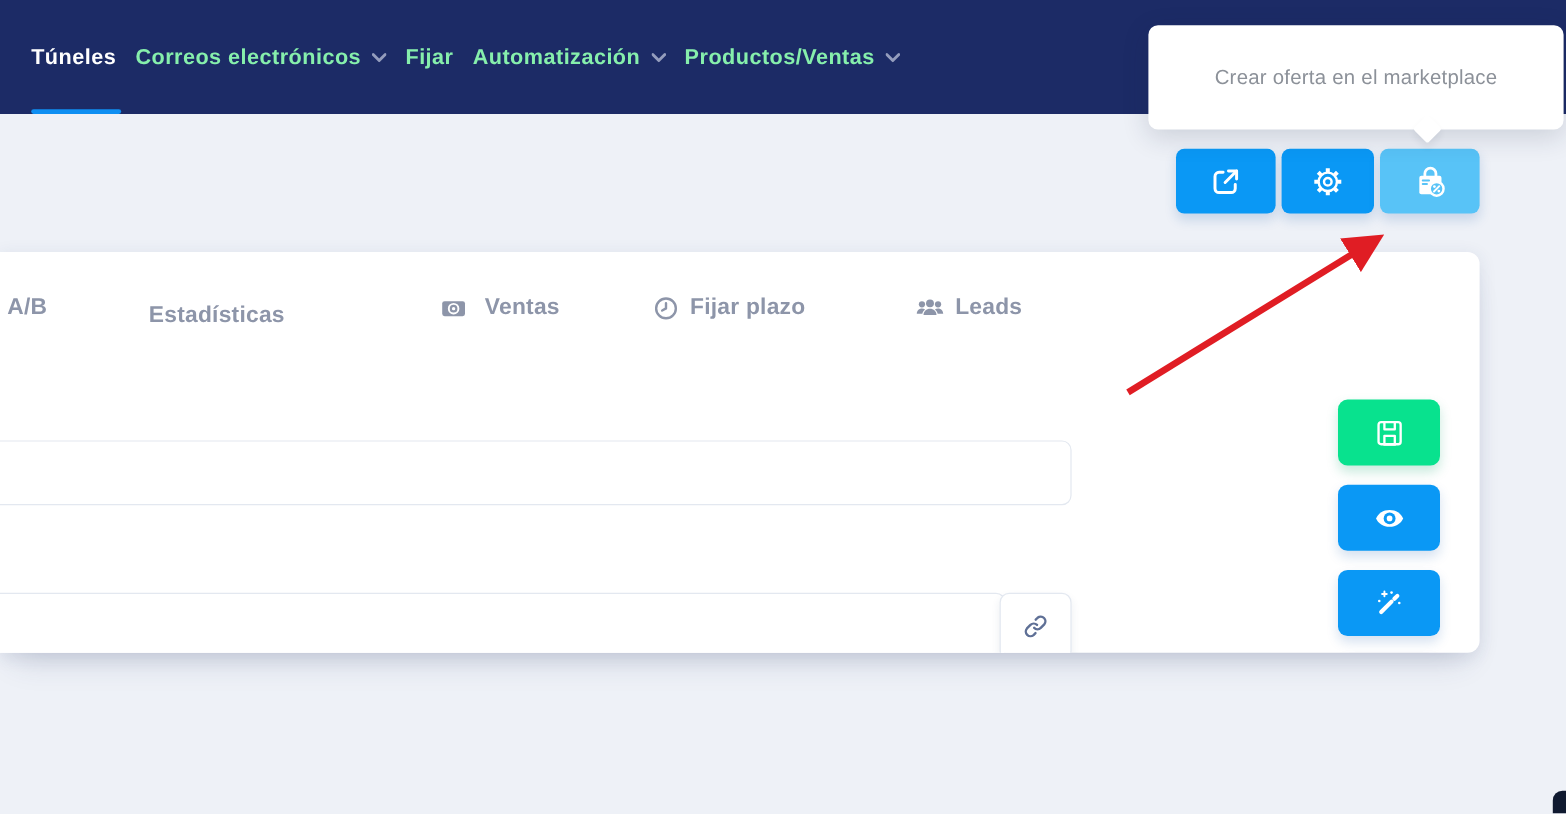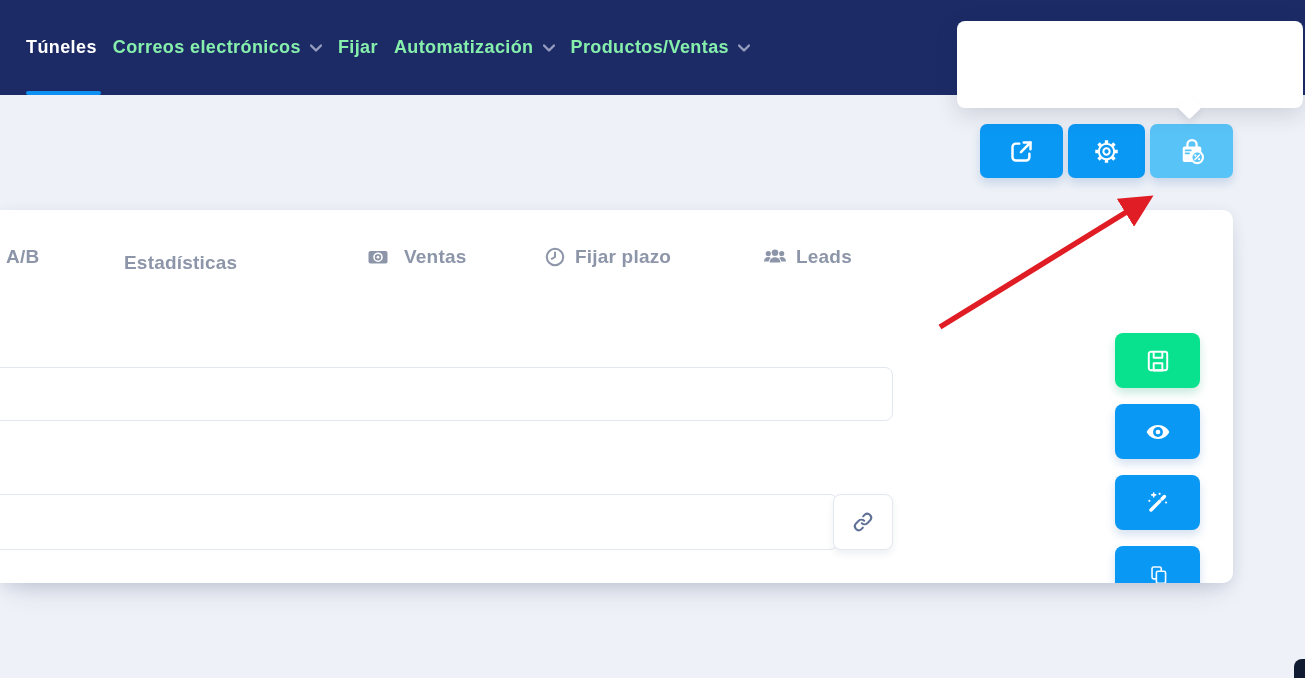--- a/index.html
+++ b/index.html
@@ -47,21 +47,21 @@
     background:#0a98f5; border-radius:7px; z-index:20;
     display:flex; align-items:center; justify-content:center;
     box-shadow:0 5px 10px rgba(20,90,170,.18);
   }
   .btn-open { left:980px; width:83px; }
   .btn-settings { left:1068px; width:77px; }
   .btn-marketplace { left:1150px; width:83px; background:#58c3f7; }
 
   
   .card {
-    position:absolute; left:0; top:210px; width:1233px; height:373px;
+    position:absolute; left:0; top:210px; width:1233px; height:334px;
     background:#ffffff; border-radius:0 10px 10px 0; z-index:1;
     box-shadow:0 3px 14px rgba(44,62,104,.10), 0 16px 26px -12px rgba(44,62,104,.20);
     overflow:hidden;
   }
 
   
   .tab {
     position:absolute; top:34px; height:26px;
     display:flex; align-items:center; gap:8px;
     font-size:19px; font-weight:700; letter-spacing:.2px;
@@ -141,20 +141,21 @@
     <span>Productos/Ventas</span>
     <svg width="12" height="8" viewBox="0 0 12 8">
         <polyline points="1,1.5 6,6.5 11,1.5" fill="none" stroke="#949dbd" stroke-width="2.4" stroke-linecap="round" stroke-linejoin="round"></polyline>
       </svg>
   </div>
 </nav>
 <div class="nav-underline"></div>
 
 <div class="tooltip">
   <div class="tooltip-caret"></div>
+  <span class="tooltip-text">Crear oferta en el marketplace</span>
 </div>
 
 <button class="toolbar-btn btn-open">
   <svg width="27" height="27" viewBox="0 0 24 24">
     <path d="M10 5H7a3 3 0 0 0-3 3v9a3 3 0 0 0 3 3h9a3 3 0 0 0 3-3v-3" fill="none" stroke="#fff" stroke-width="2.2" stroke-linecap="round" stroke-linejoin="round"></path>
     <path d="M14 4h6v6" fill="none" stroke="#fff" stroke-width="2.2" stroke-linecap="round" stroke-linejoin="round"></path>
     <path d="M20 4l-8.5 8.5" fill="none" stroke="#fff" stroke-width="2.2" stroke-linecap="round"></path>
   </svg>
 </button>
 <button class="toolbar-btn btn-settings">

